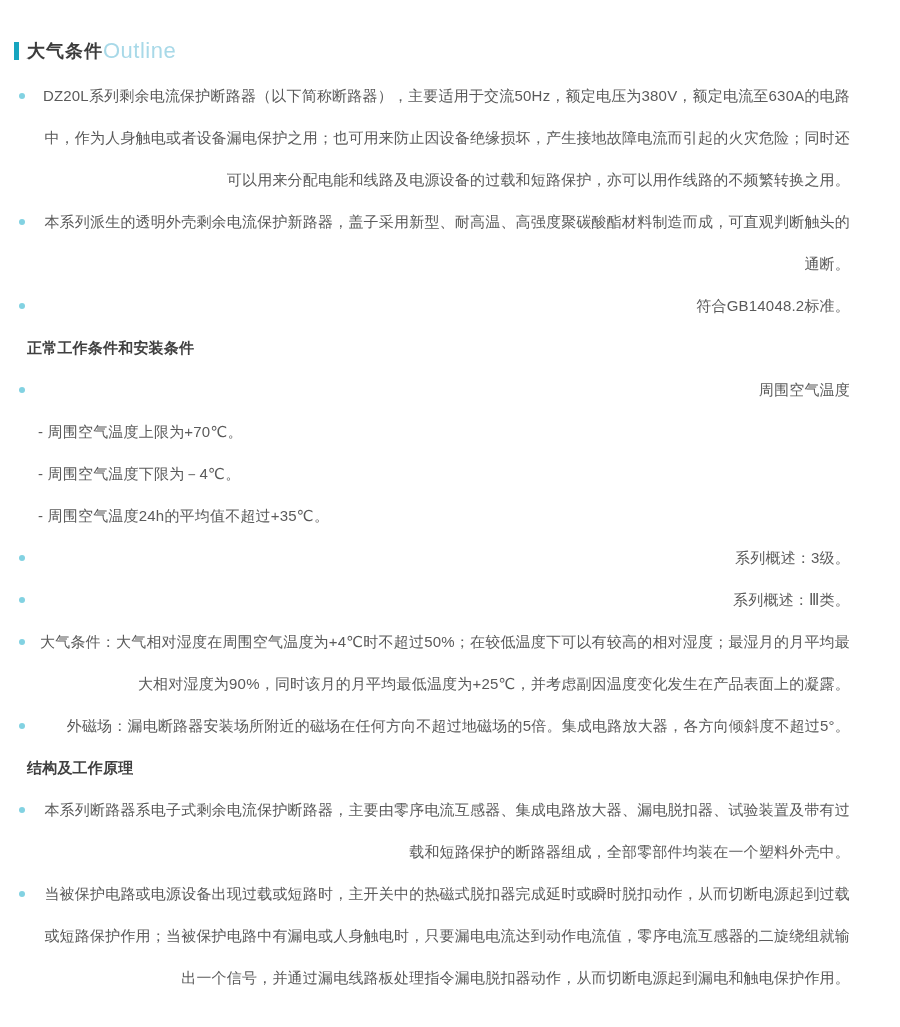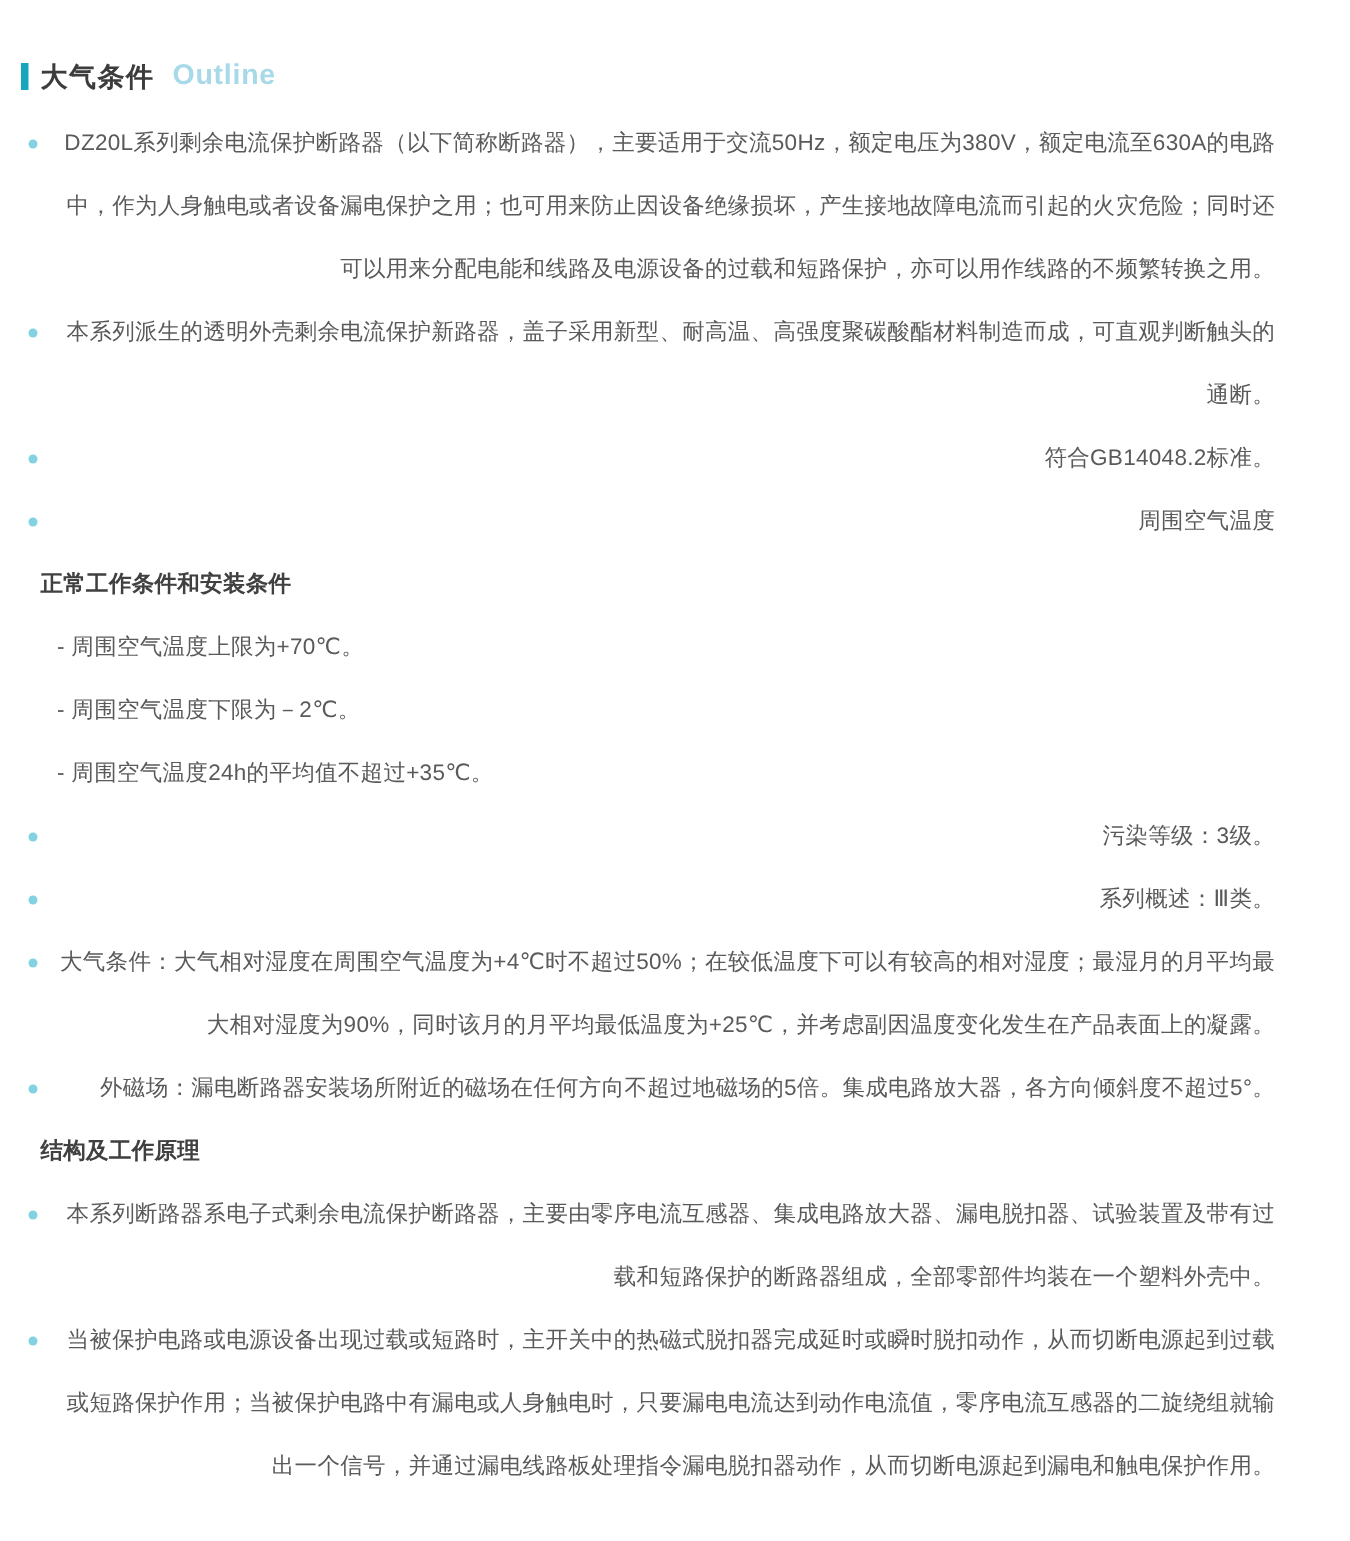--- a/index.html
+++ b/index.html
@@ -27,24 +27,24 @@
     background: var(--accent, #16a5bf);
     margin-right: 8px;
   }
   .title-zh {
     font-size: 18px;
     font-weight: 600;
     color: #3c3c3c;
     letter-spacing: 1px;
   }
   .title-en {
-    font-size: 19px;
-    font-weight: 700;
+    font-size: 22px;
+    font-weight: 400;
     color: var(--outline-text, #a8d9e8);
-    margin-left: 12px;
+    margin-left: 0;
     letter-spacing: 0.5px;
   }
   .content {
     margin-top: 13px;
     margin-left: 4px;
     width: 832px;
   }
   .block {
     position: relative;
     line-height: 42px;
@@ -80,26 +80,26 @@
 <div class="doc">
   <div class="title-row">
     <span class="title-bar"></span>
     <span class="title-zh">大气条件</span>
     <span class="title-en">Outline</span>
   </div>
   <div class="content">
       <div class="block bullet"><span class="dot"></span><span class="txt">DZ20L系列剩余电流保护断路器（以下简称断路器），主要适用于交流50Hz，额定电压为380V，额定电流至630A的电路中，作为人身触电或者设备漏电保护之用；也可用来防止因设备绝缘损坏，产生接地故障电流而引起的火灾危险；同时还可以用来分配电能和线路及电源设备的过载和短路保护，亦可以用作线路的不频繁转换之用。</span></div>
       <div class="block bullet"><span class="dot"></span><span class="txt">本系列派生的透明外壳剩余电流保护新路器，盖子采用新型、耐高温、高强度聚碳酸酯材料制造而成，可直观判断触头的通断。</span></div>
       <div class="block bullet"><span class="dot"></span><span class="txt">符合GB14048.2标准。</span></div>
+      <div class="block heading"><span class="txt">正常工作条件和安装条件</span></div>
       <div class="block bullet"><span class="dot"></span><span class="txt">周围空气温度</span></div>
-      <div class="block heading"><span class="txt">正常工作条件和安装条件</span></div>
       <div class="block sub"><span class="txt">- 周围空气温度上限为+70℃。</span></div>
-      <div class="block sub"><span class="txt">- 周围空气温度下限为－2℃。</span></div>
+      <div class="block sub"><span class="txt">- 周围空气温度下限为－4℃。</span></div>
       <div class="block sub"><span class="txt">- 周围空气温度24h的平均值不超过+35℃。</span></div>
-      <div class="block bullet"><span class="dot"></span><span class="txt">污染等级：3级。</span></div>
+      <div class="block bullet"><span class="dot"></span><span class="txt">系列概述：3级。</span></div>
       <div class="block bullet"><span class="dot"></span><span class="txt">系列概述：Ⅲ类。</span></div>
       <div class="block bullet"><span class="dot"></span><span class="txt">大气条件：大气相对湿度在周围空气温度为+4℃时不超过50%；在较低温度下可以有较高的相对湿度；最湿月的月平均最大相对湿度为90%，同时该月的月平均最低温度为+25℃，并考虑副因温度变化发生在产品表面上的凝露。</span></div>
       <div class="block bullet"><span class="dot"></span><span class="txt">外磁场：漏电断路器安装场所附近的磁场在任何方向不超过地磁场的5倍。集成电路放大器，各方向倾斜度不超过5°。</span></div>
       <div class="block heading"><span class="txt">结构及工作原理</span></div>
       <div class="block bullet"><span class="dot"></span><span class="txt">本系列断路器系电子式剩余电流保护断路器，主要由零序电流互感器、集成电路放大器、漏电脱扣器、试验装置及带有过载和短路保护的断路器组成，全部零部件均装在一个塑料外壳中。</span></div>
       <div class="block bullet"><span class="dot"></span><span class="txt">当被保护电路或电源设备出现过载或短路时，主开关中的热磁式脱扣器完成延时或瞬时脱扣动作，从而切断电源起到过载或短路保护作用；当被保护电路中有漏电或人身触电时，只要漏电电流达到动作电流值，零序电流互感器的二旋绕组就输出一个信号，并通过漏电线路板处理指令漏电脱扣器动作，从而切断电源起到漏电和触电保护作用。</span></div>
     </div>
 </div>
 
 </body></html>

